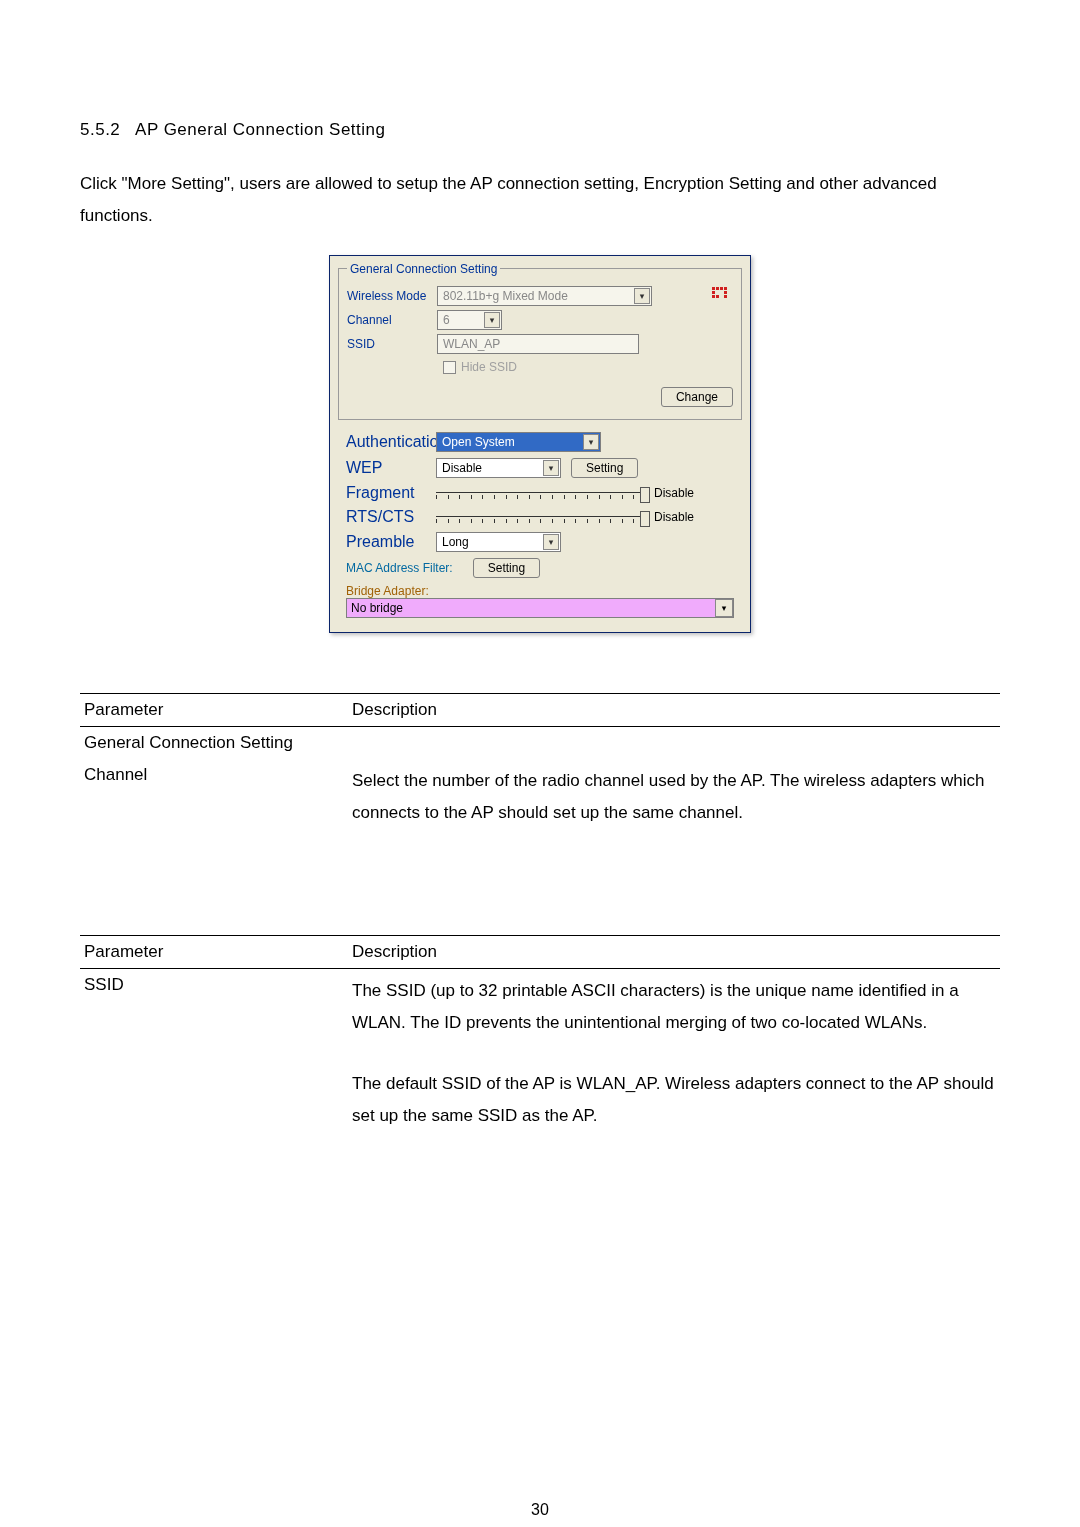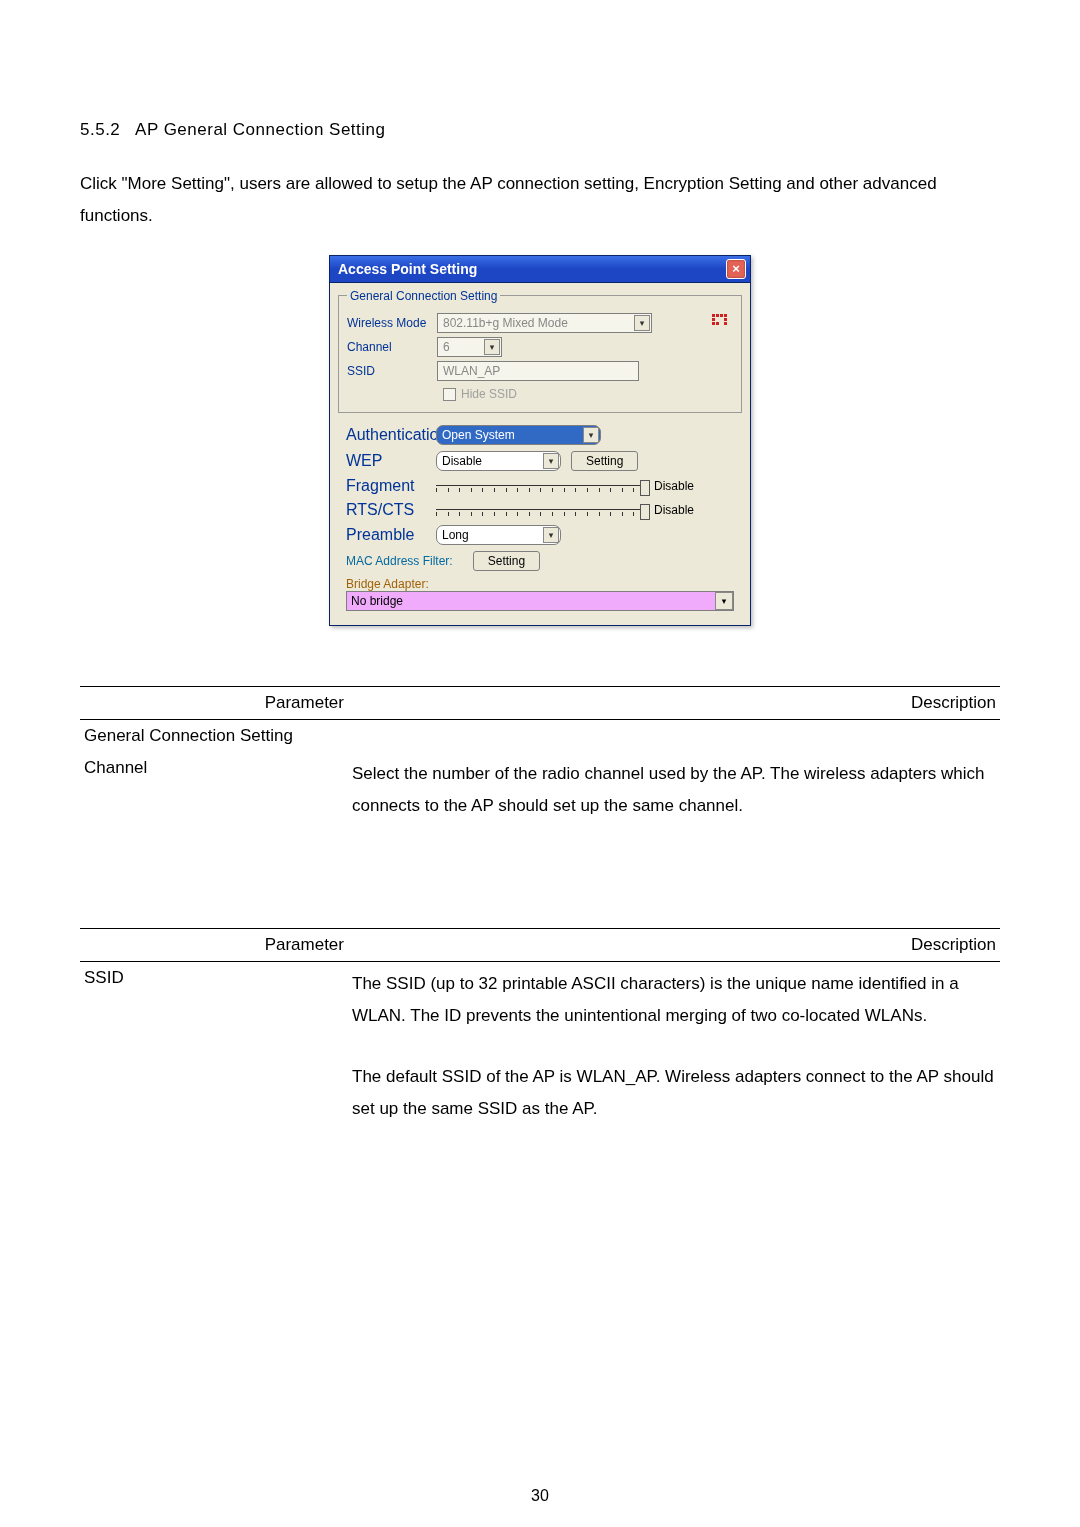--- a/index.html
+++ b/index.html
@@ -90,21 +90,20 @@
     height: 18px;
     font-size: 12px;
     padding: 0 5px;
     color: #888;
     display: inline-flex;
     align-items: center;
   }
   .field.enabled, .select.enabled {
     background: #ffffff;
     color: #000;
-    border-radius: 7px;
   }
   .select {
     position: relative;
     padding-right: 18px;
   }
   .select .caret {
     position: absolute;
     right: 1px;
     top: 1px;
     width: 14px;
@@ -217,50 +216,45 @@
   .param-table.small-gap { margin-top: 100px; }
   .param-table th, .param-table td {
     text-align: left;
     vertical-align: top;
     padding: 6px 4px;
   }
   .param-table thead th {
     border-top: 1px solid #000;
     border-bottom: 1px solid #000;
     font-weight: normal;
-    text-align: right;
   }
   .param-table .col-param { width: 260px; }
   .desc-line { line-height: 1.9; }
   .gap-para { margin-top: 28px; }
   .page-num {
     position: absolute;
     left: 0;
     width: 1080px;
     text-align: center;
     font-size: 16px;
-    bottom: 22px;
+    bottom: 8px;
   }
   body { position: relative; }
 </style>
 </head>
 <body>
 
 <div class="section-heading">
   <span>5.5.2</span>&nbsp;&nbsp;
   <span>AP General Connection Setting</span>
 </div>
 
 <div class="intro">Click "More Setting", users are allowed to setup the AP connection setting, Encryption Setting and other advanced functions.</div>
 
 <div class="dialog-wrap">
-  <div class="titlebar">
-    <span>Access Point Setting</span>
-    <div class="close-btn">×</div>
-  </div>
   <div class="dialog-body">
     <fieldset class="group">
       <legend>General Connection Setting</legend>
 
       <div class="row">
         <div class="lbl">Wireless Mode</div>
         <div class="select" style="width:190px;">
           <span>802.11b+g Mixed Mode</span>
           <span class="caret">▾</span>
         </div>
@@ -292,20 +286,23 @@
         <div class="field" style="width:190px;">
           <span>WLAN_AP</span>
         </div>
       </div>
 
       <div class="chk">
         <span class="chk-box"></span>
         <span>Hide SSID</span>
       </div>
 
+      <div class="row" style="justify-content:flex-end; margin-top:10px;">
+        <button class="btn">Change</button>
+      </div>
     </fieldset>
 
     <div class="auth-section">
       <div class="row">
         <div class="lbl2">Authentication</div>
         <div class="select enabled" style="width:140px; background:#316ac5; color:#fff;">
           <span>Open System</span>
           <span class="caret">▾</span>
         </div>
       </div>

